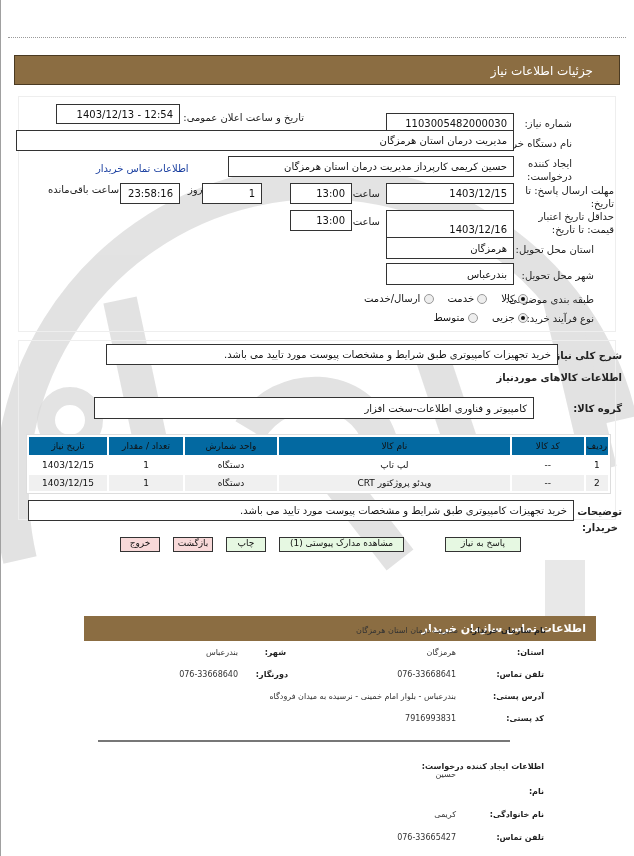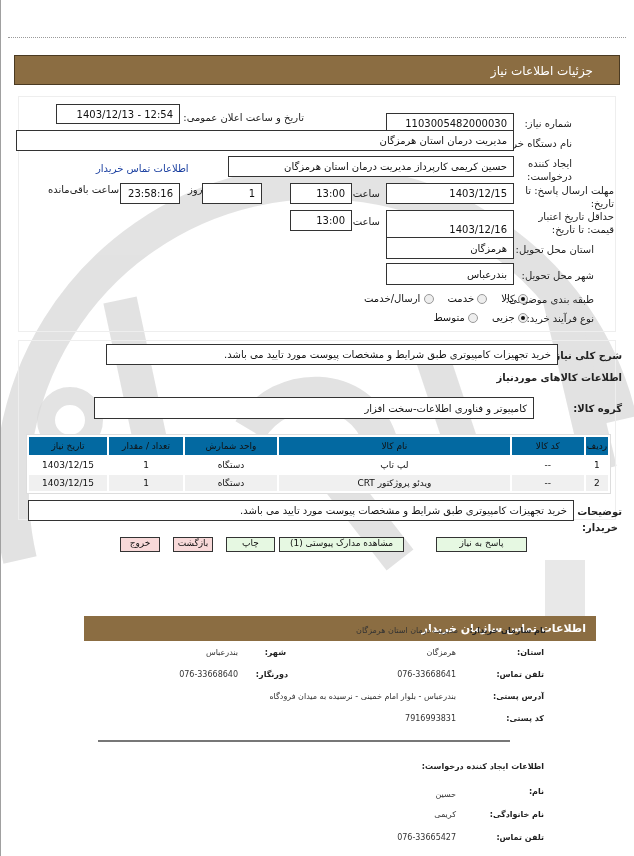--- a/index.html
+++ b/index.html
@@ -138,23 +138,23 @@
       <td>1</td>
       <td>1403/12/15</td>
     </tr>
   </tbody>
 </table>
 </div>
 
 <span class="abs lbl bold" style="right:12px;top:504px;width:44px;white-space:normal;line-height:16px;text-align:center;">توضیحات خریدار:</span>
 <div class="abs box" style="right:60px;top:500px;width:546px;height:21px;">خرید تجهیزات کامپیوتری طبق شرایط و مشخصات پیوست مورد تایید می باشد.</div>
 
-<div class="btn green" style="left:436px;top:537px;width:91px;">پاسخ به نیاز</div>
+<div class="btn green" style="left:445px;top:537px;width:76px;">پاسخ به نیاز</div>
 <div class="btn green" style="left:279px;top:537px;width:125px;">مشاهده مدارک پیوستی (1)</div>
-<div class="btn green" style="left:226px;top:537px;width:49px;">چاپ</div>
+<div class="btn green" style="left:226px;top:537px;width:40px;">چاپ</div>
 <div class="btn pink" style="left:173px;top:537px;width:40px;">بازگشت</div>
 <div class="btn pink" style="left:120px;top:537px;width:40px;">خروج</div>
 
 <div class="abs brown-bar" style="left:84px;top:581px;width:512px;height:25px;border:none;margin-top:35px;">
   <span style="position:absolute;right:10px;top:6px;font-size:11px;font-weight:bold;">اطلاعات تماس سازمان خریدار</span>
 </div>
 
 <span class="abs info-lbl" style="right:88px;top:626px;">نام سازمان خریدار:</span>
 <span class="abs info-val" style="right:176px;top:626px;">مدیریت درمان استان هرمزگان</span>
 
@@ -172,19 +172,19 @@
 <span class="abs info-val" style="right:178px;top:692px;">بندرعباس - بلوار امام خمینی - نرسیده به میدان فرودگاه</span>
 
 <span class="abs info-lbl" style="right:90px;top:714px;">کد پستی:</span>
 <span class="abs info-val" style="right:178px;top:714px;">7916993831</span>
 
 <div class="abs" style="left:98px;top:740px;width:412px;border-top:2px solid #777;"></div>
 
 <span class="abs info-lbl" style="right:90px;top:762px;">اطلاعات ایجاد کننده درخواست:</span>
 
 <span class="abs info-lbl" style="right:90px;top:787px;">نام:</span>
-<span class="abs info-val" style="right:178px;top:790px;">حسین</span>
+<span class="abs info-val" style="right:178px;top:770px;">حسین</span>
 
 <span class="abs info-lbl" style="right:90px;top:810px;">نام خانوادگی:</span>
 <span class="abs info-val" style="right:178px;top:810px;">کریمی</span>
 
 <span class="abs info-lbl" style="right:90px;top:833px;">تلفن تماس:</span>
 <span class="abs info-val" style="right:178px;top:833px;">076-33665427</span>
 
 </body></html>

